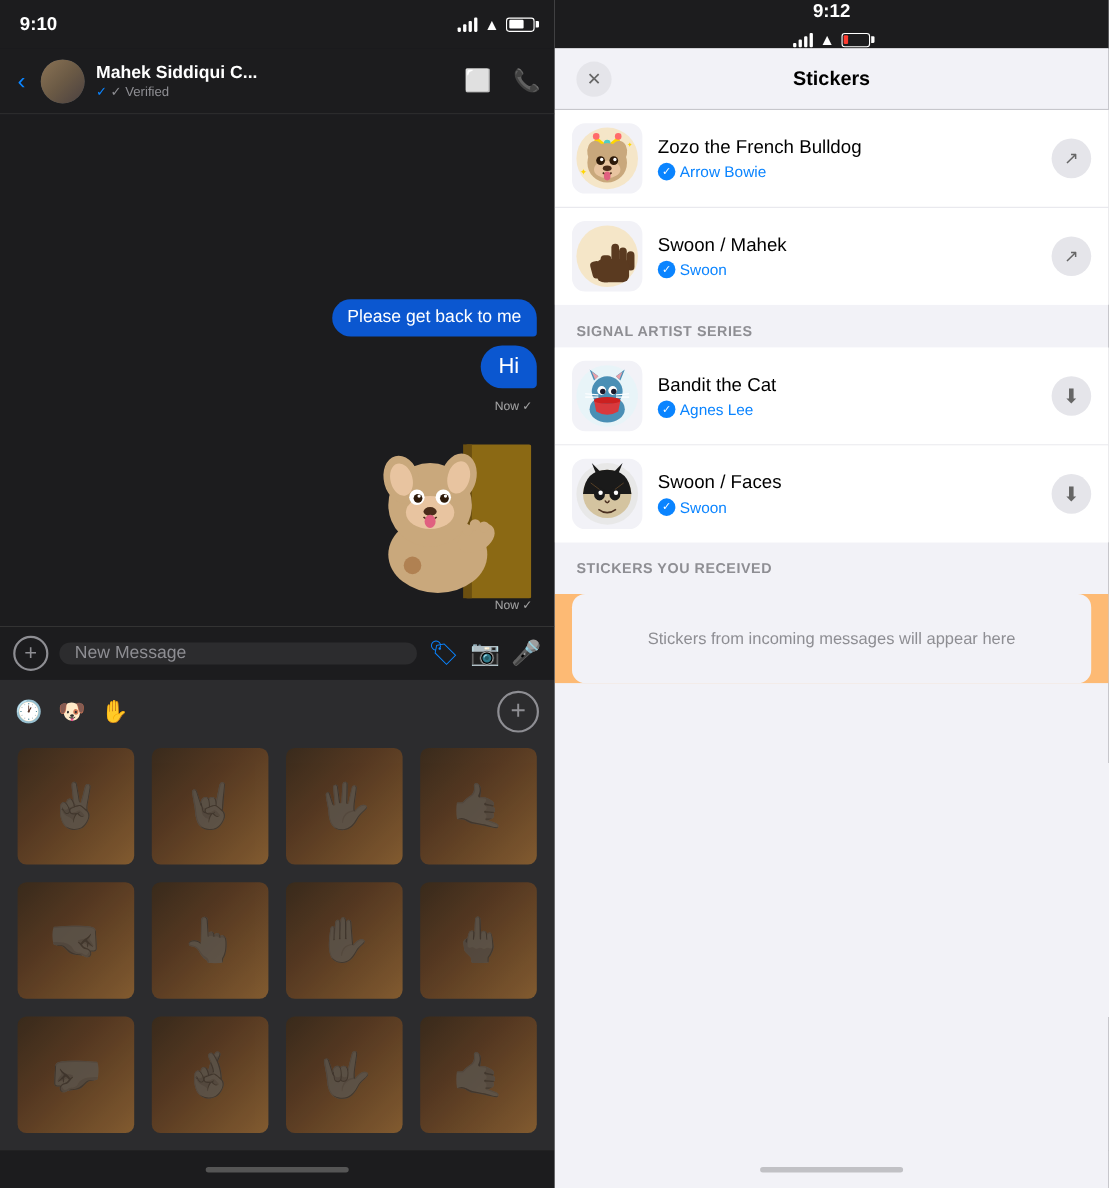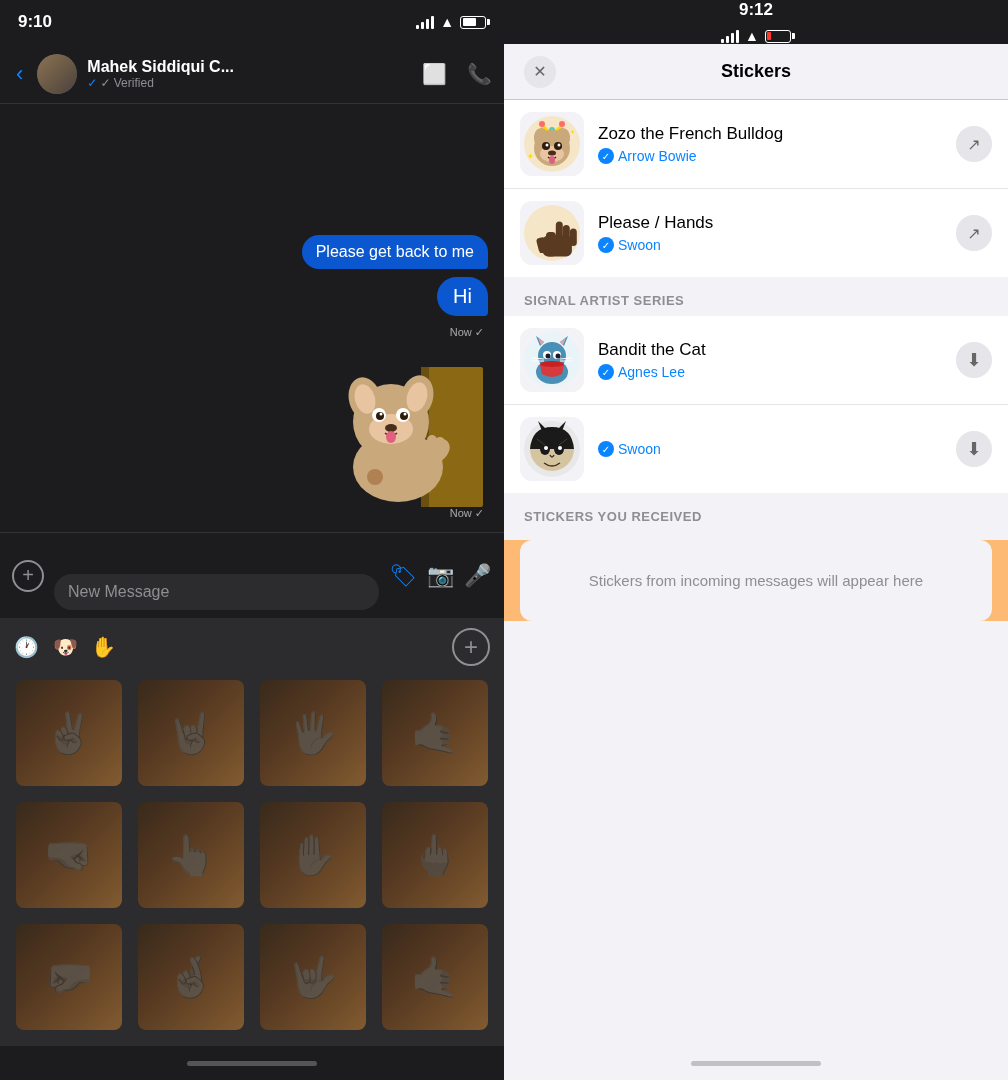--- a/index.html
+++ b/index.html
@@ -182,28 +182,28 @@
     }
     .input-plus {
       width: 32px; height: 32px;
       border-radius: 50%;
       border: 2px solid #8e8e93;
       display: flex; align-items: center; justify-content: center;
       color: #8e8e93; font-size: 20px; cursor: pointer;
     }
     .message-input-box {
       flex: 1;
-      height: 36px;
+      height: 20px;
       background: #2c2c2e;
       border-radius: 18px;
       border: none;
       color: #8e8e93;
       font-size: 16px;
       padding: 0 14px;
-      display: flex; align-items: center; margin-top: 33px;
+      display: flex; align-items: center;
     }
     .input-icon-btn { color: #0a84ff; font-size: 22px; cursor: pointer; }
 
     .sticker-tray {
       background: #2c2c2e;
       padding: 10px;
     }
     .sticker-tray-top {
       display: flex; align-items: center; justify-content: space-between;
       padding: 0 4px 8px;
@@ -680,21 +680,21 @@
               <rect x="20" y="30" width="14" height="35" rx="5" fill="#5a3a20"></rect>
               <rect x="34" y="15" width="10" height="35" rx="5" fill="#5a3a20"></rect>
               <rect x="44" y="20" width="10" height="30" rx="5" fill="#5a3a20"></rect>
               <rect x="54" y="25" width="10" height="25" rx="5" fill="#5a3a20"></rect>
               <rect x="8" y="38" width="13" height="22" rx="5" fill="#5a3a20" transform="rotate(-15 14 49)"></rect>
               <rect x="15" y="35" width="42" height="30" rx="8" fill="#5a3a20"></rect>
             </g>
           </svg>
         </div>
         <div class="sticker-info">
-          <div class="sticker-name">Please / Hands</div>
+          <div class="sticker-name">Swoon / Mahek</div>
           <div class="sticker-author">
             <div class="author-check">✓</div>
             <span>Swoon</span>
           </div>
         </div>
         <div class="sticker-action-btn">
           <span class="share-icon">↗</span>
         </div>
       </div>
     </div>
@@ -762,20 +762,21 @@
 
             <path d="M28 36 Q30 40 32 36" stroke="#4a3020" stroke-width="1.5" fill="none"></path>
 
             <path d="M22 44 Q30 50 38 44" stroke="#4a3020" stroke-width="1.5" fill="none"></path>
 
             <line x1="15" y1="20" x2="23" y2="26" stroke="#8a6030" stroke-width="0.8" opacity="0.6"></line>
             <line x1="37" y1="26" x2="45" y2="20" stroke="#8a6030" stroke-width="0.8" opacity="0.6"></line>
           </svg>
         </div>
         <div class="sticker-info">
+          <div class="sticker-name">Swoon / Faces</div>
           <div class="sticker-author">
             <div class="author-check">✓</div>
             <span>Swoon</span>
           </div>
         </div>
         <div class="sticker-action-btn">
           <span style="font-size:18px;">⬇</span>
         </div>
       </div>
     </div>

